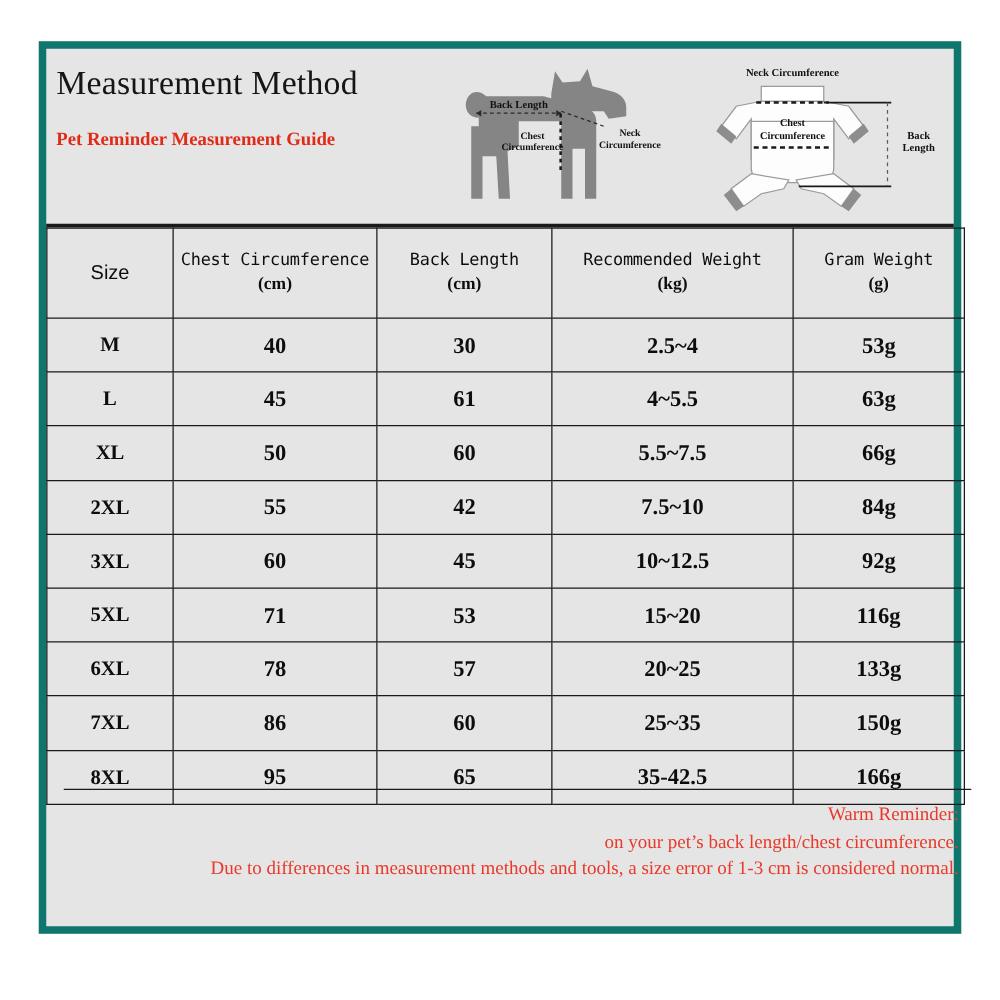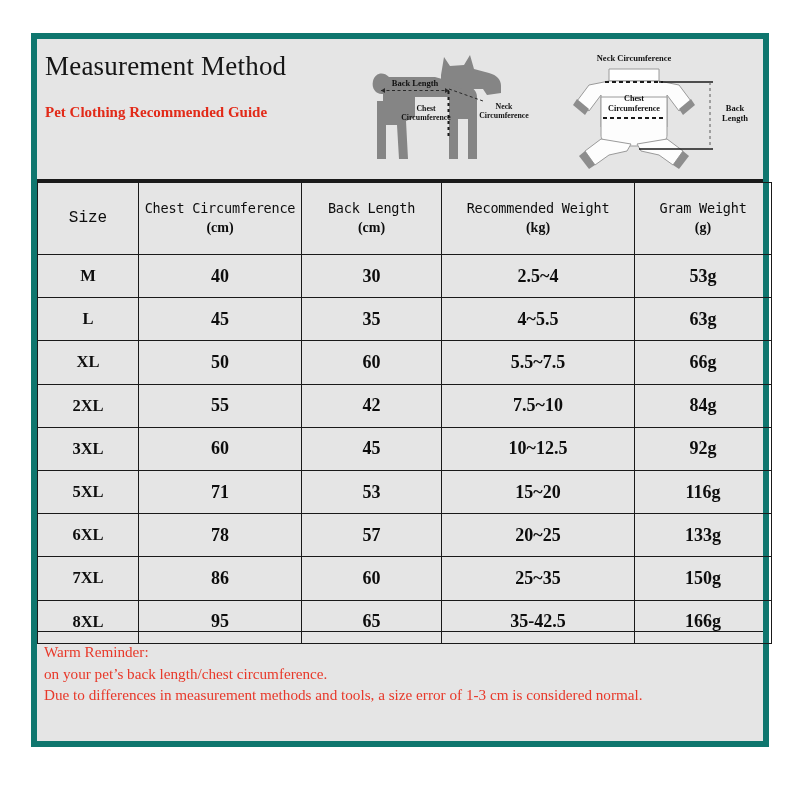--- a/index.html
+++ b/index.html
@@ -105,62 +105,63 @@
     line-height: 1.45;
     letter-spacing: -0.2px;
   }
   #size-table thead th .unit {
     font-family: "Liberation Serif", "DejaVu Serif", serif;
     font-weight: bold;
     font-size: 14px;
     letter-spacing: 0;
   }
   #size-table thead th.size-head {
-    font-family: Liberation Mono, monospace;
+    font-family: Liberation Sans, sans-serif;
     font-size: 16px;
     letter-spacing: 0;
     margin-left: 16px;
   }
   #size-table tbody td {
     height: 40.2px;
     font-family: "Liberation Serif", "DejaVu Serif", serif;
     font-weight: bold;
     font-size: 18px;
   }
   #size-table tbody td.c1 { font-size: 16.5px; }
 
   
   #reminder {
     position: absolute;
-    left: 0;
+    left: 14px;
     bottom: 0;
     width: 100%;
     height: 110px;
     border-top: 1px solid #1a1a1a;
     box-sizing: border-box;
     padding: 9px 10px 0 7px;
+    text-align: right;
   }
   #reminder p {
     margin: 0;
     font-family: "Liberation Serif", "DejaVu Serif", serif;
     font-size: 15.2px;
     line-height: 1.42;
     color: #e8392a;
   }
 </style>
 </head>
 <body>
 
 <div id="frame">
 
   <div id="top-area">
 
     <div id="title-block">
       <div id="page-title">Measurement Method</div>
-      <div id="page-subtitle">Pet Clothing Recommended Guide</div>
+      <div id="page-subtitle">Pet Reminder Measurement Guide</div>
     </div>
 
     <div id="diagram-area">
       <svg class="diagram-svg" width="430" height="142" viewBox="0 0 430 142">
 
         <g>
 
           <path fill="#858585" d="M 52,38
                    C 46,32 38,34 36,42
                    C 34,50 40,56 46,55
@@ -302,21 +303,21 @@
         <tr>
           <td class="c1">M</td>
           <td class="c2">40</td>
           <td class="c3">30</td>
           <td class="c4">2.5~4</td>
           <td class="c5">53g</td>
         </tr>
         <tr>
           <td class="c1">L</td>
           <td class="c2">45</td>
-          <td class="c3">35</td>
+          <td class="c3">61</td>
           <td class="c4">4~5.5</td>
           <td class="c5">63g</td>
         </tr>
         <tr>
           <td class="c1">XL</td>
           <td class="c2">50</td>
           <td class="c3">60</td>
           <td class="c4">5.5~7.5</td>
           <td class="c5">66g</td>
         </tr>

